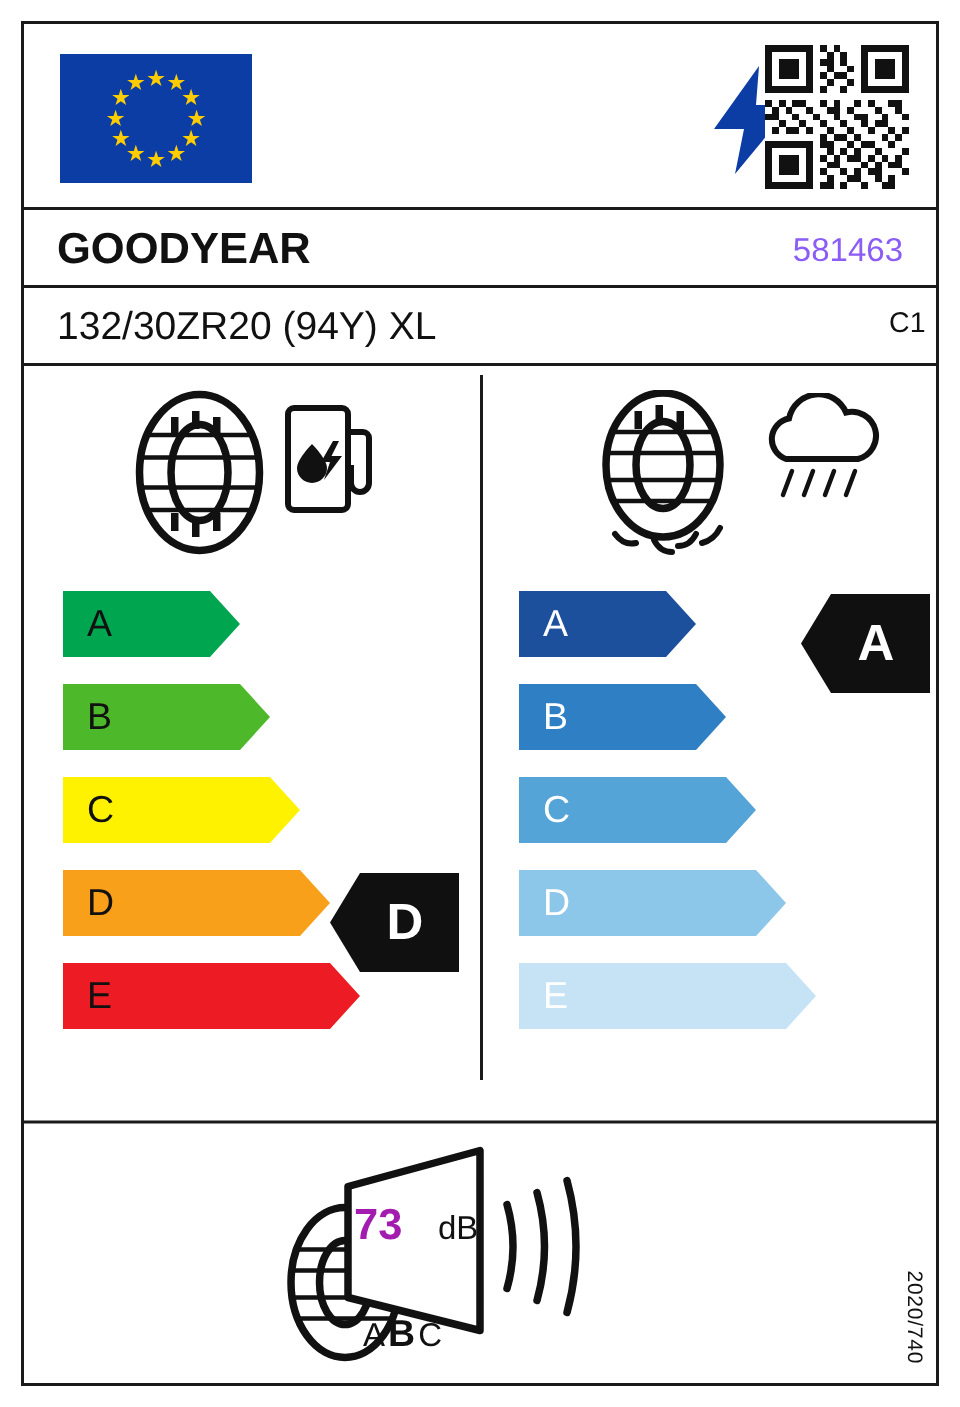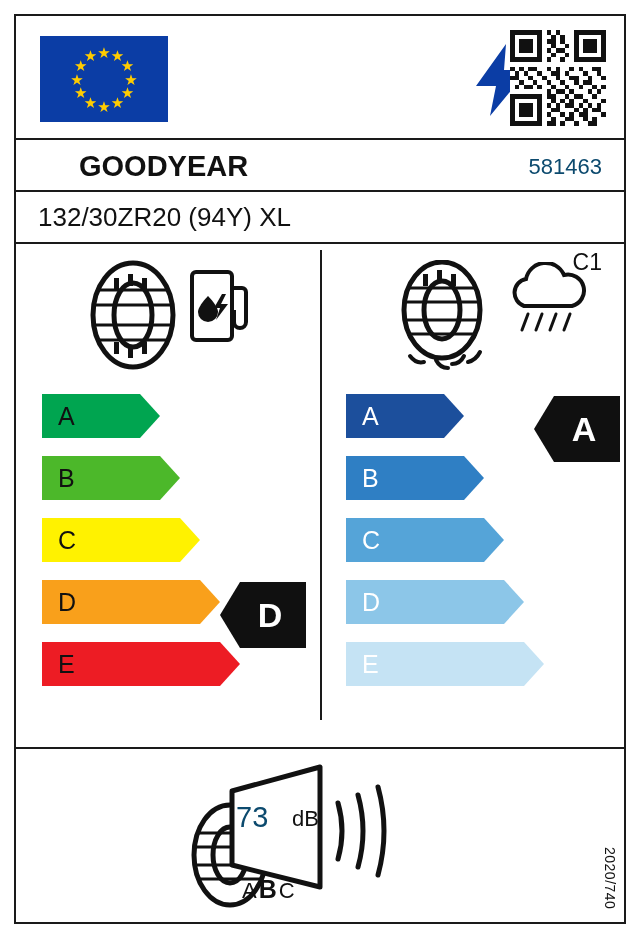--- a/index.html
+++ b/index.html
@@ -67,47 +67,45 @@
     height: 52px;
     border-bottom: 2px solid #1a1a1a;
   }
   .brand-name {
     position: absolute;
     left: 22px; top: 10px;
     font-size: 29px;
     font-weight: bold;
     color: #111;
     letter-spacing: 0px;
-    margin-left: 41px;
   }
   .brand-code {
     position: absolute;
     right: 22px; top: 14px;
     font-size: 22px;
-    color: #0c4a6e;
+    color: #8b5cf6;
   }
 
   
   .size-row {
     position: relative;
     height: 52px;
     border-bottom: 2px solid #1a1a1a;
   }
   .size-text {
     position: absolute;
     left: 22px; top: 10px;
     font-size: 26px;
     color: #111;
   }
   .size-class {
     position: absolute;
-    right: 22px; top: 13px;
-    font-size: 23px;
-    color: #111;
-    margin-top: 44px;
+    right: 7px; top: 13px;
+    font-size: 19px;
+    color: #111;
   }
 
   
   .main {
     position: relative;
     height: 505px;
     border-bottom: 2px solid #1a1a1a;
   }
   .divider {
     position: absolute;
@@ -169,22 +167,22 @@
     position: absolute;
     left: 50%;
     top: 14px;
     transform: translateX(-50%);
     width: 300px; height: 150px;
   }
   .db-value {
     position: absolute;
     left: 66px; top: 38px;
     font-size: 29px;
-    font-weight: normal;
-    color: #0c4a6e;
+    font-weight: bold;
+    color: #a21caf;
   }
   .db-unit {
     position: absolute;
     left: 122px; top: 43px;
     font-size: 22px;
     color: #111;
   }
   .noise-classes {
     position: absolute;
     left: 72px; top: 112px;

